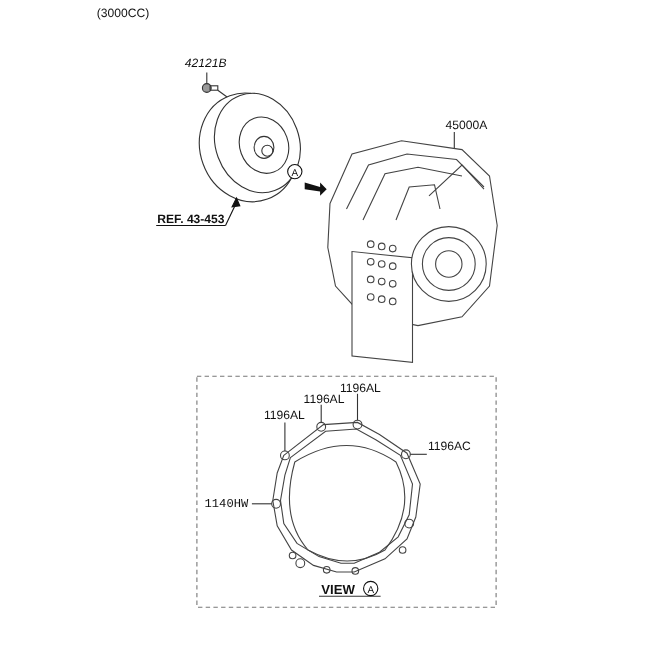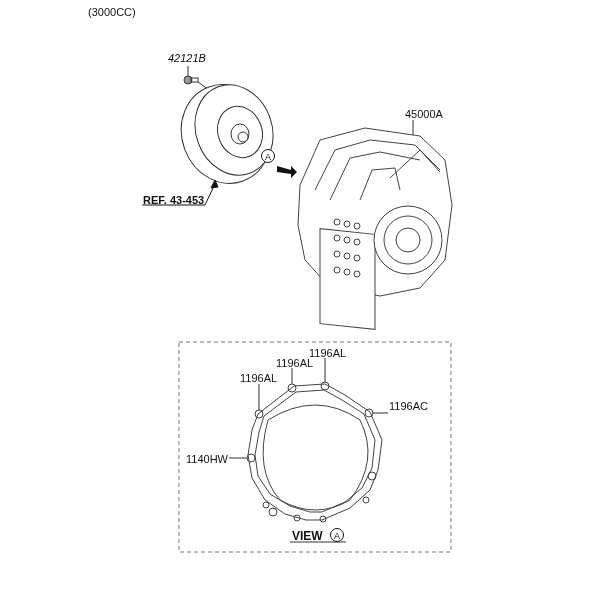--- a/index.html
+++ b/index.html
@@ -102,14 +102,14 @@
   </g>
 
   <circle cx="337" cy="535" r="6.5" fill="#fff" stroke="#111" stroke-width="1"></circle>
   <text x="337" y="539" font-size="9" text-anchor="middle" font-family="Liberation Sans, sans-serif" fill="#111">A</text>
 </svg>
 
 <div class="lbl" style="left:240px;top:372px;">1196AL</div>
 <div class="lbl" style="left:276px;top:357px;">1196AL</div>
 <div class="lbl" style="left:309px;top:347px;">1196AL</div>
 <div class="lbl" style="left:389px;top:400px;">1196AC</div>
-<div class="lbl" style="left:186px;top:453px;">1140HW</div>
+<div class="lbl" style="left:186px;top:453px;font-family:Liberation Mono, monospace;">1140HW</div>
 <div class="lbl" style="left:292px;top:530px;font-size:12px;font-weight:bold;">VIEW</div>
 
 </body></html>

